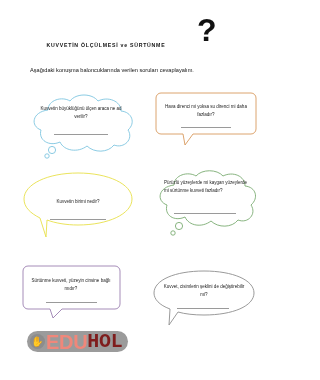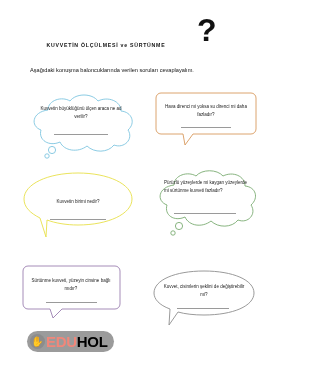--- a/index.html
+++ b/index.html
@@ -109,27 +109,27 @@
     border-radius: 50%;
     background: #8c8c8c;
     display: flex;
     align-items: center;
     justify-content: center;
     font-size: 10px;
     color: #f0f0f0;
     margin-right: 1px;
   }
   .logo-word {
-    font-size: 15px;
+    font-size: 20px;
     font-weight: bold;
     letter-spacing: -0.3px;
     line-height: 1;
   }
   #eduhol-edu { color: #f0877a; }
-  #eduhol-hol { color: #000000; }
+  #eduhol-hol { color: #7f1d1d; font-family: Liberation Mono, monospace; }
 </style>
 </head>
 <body>
 
 <div id="worksheet-title">KUVVETİN ÖLÇÜLMESİ ve SÜRTÜNME</div>
 <div id="question-mark">?</div>
 <div id="instructions">Aşağıdaki konuşma baloncuklarında verilen soruları cevaplayalım.</div>
 
 <div class="bubble" id="bubble-1">
   <svg width="118" height="68" viewBox="0 0 118 68">

